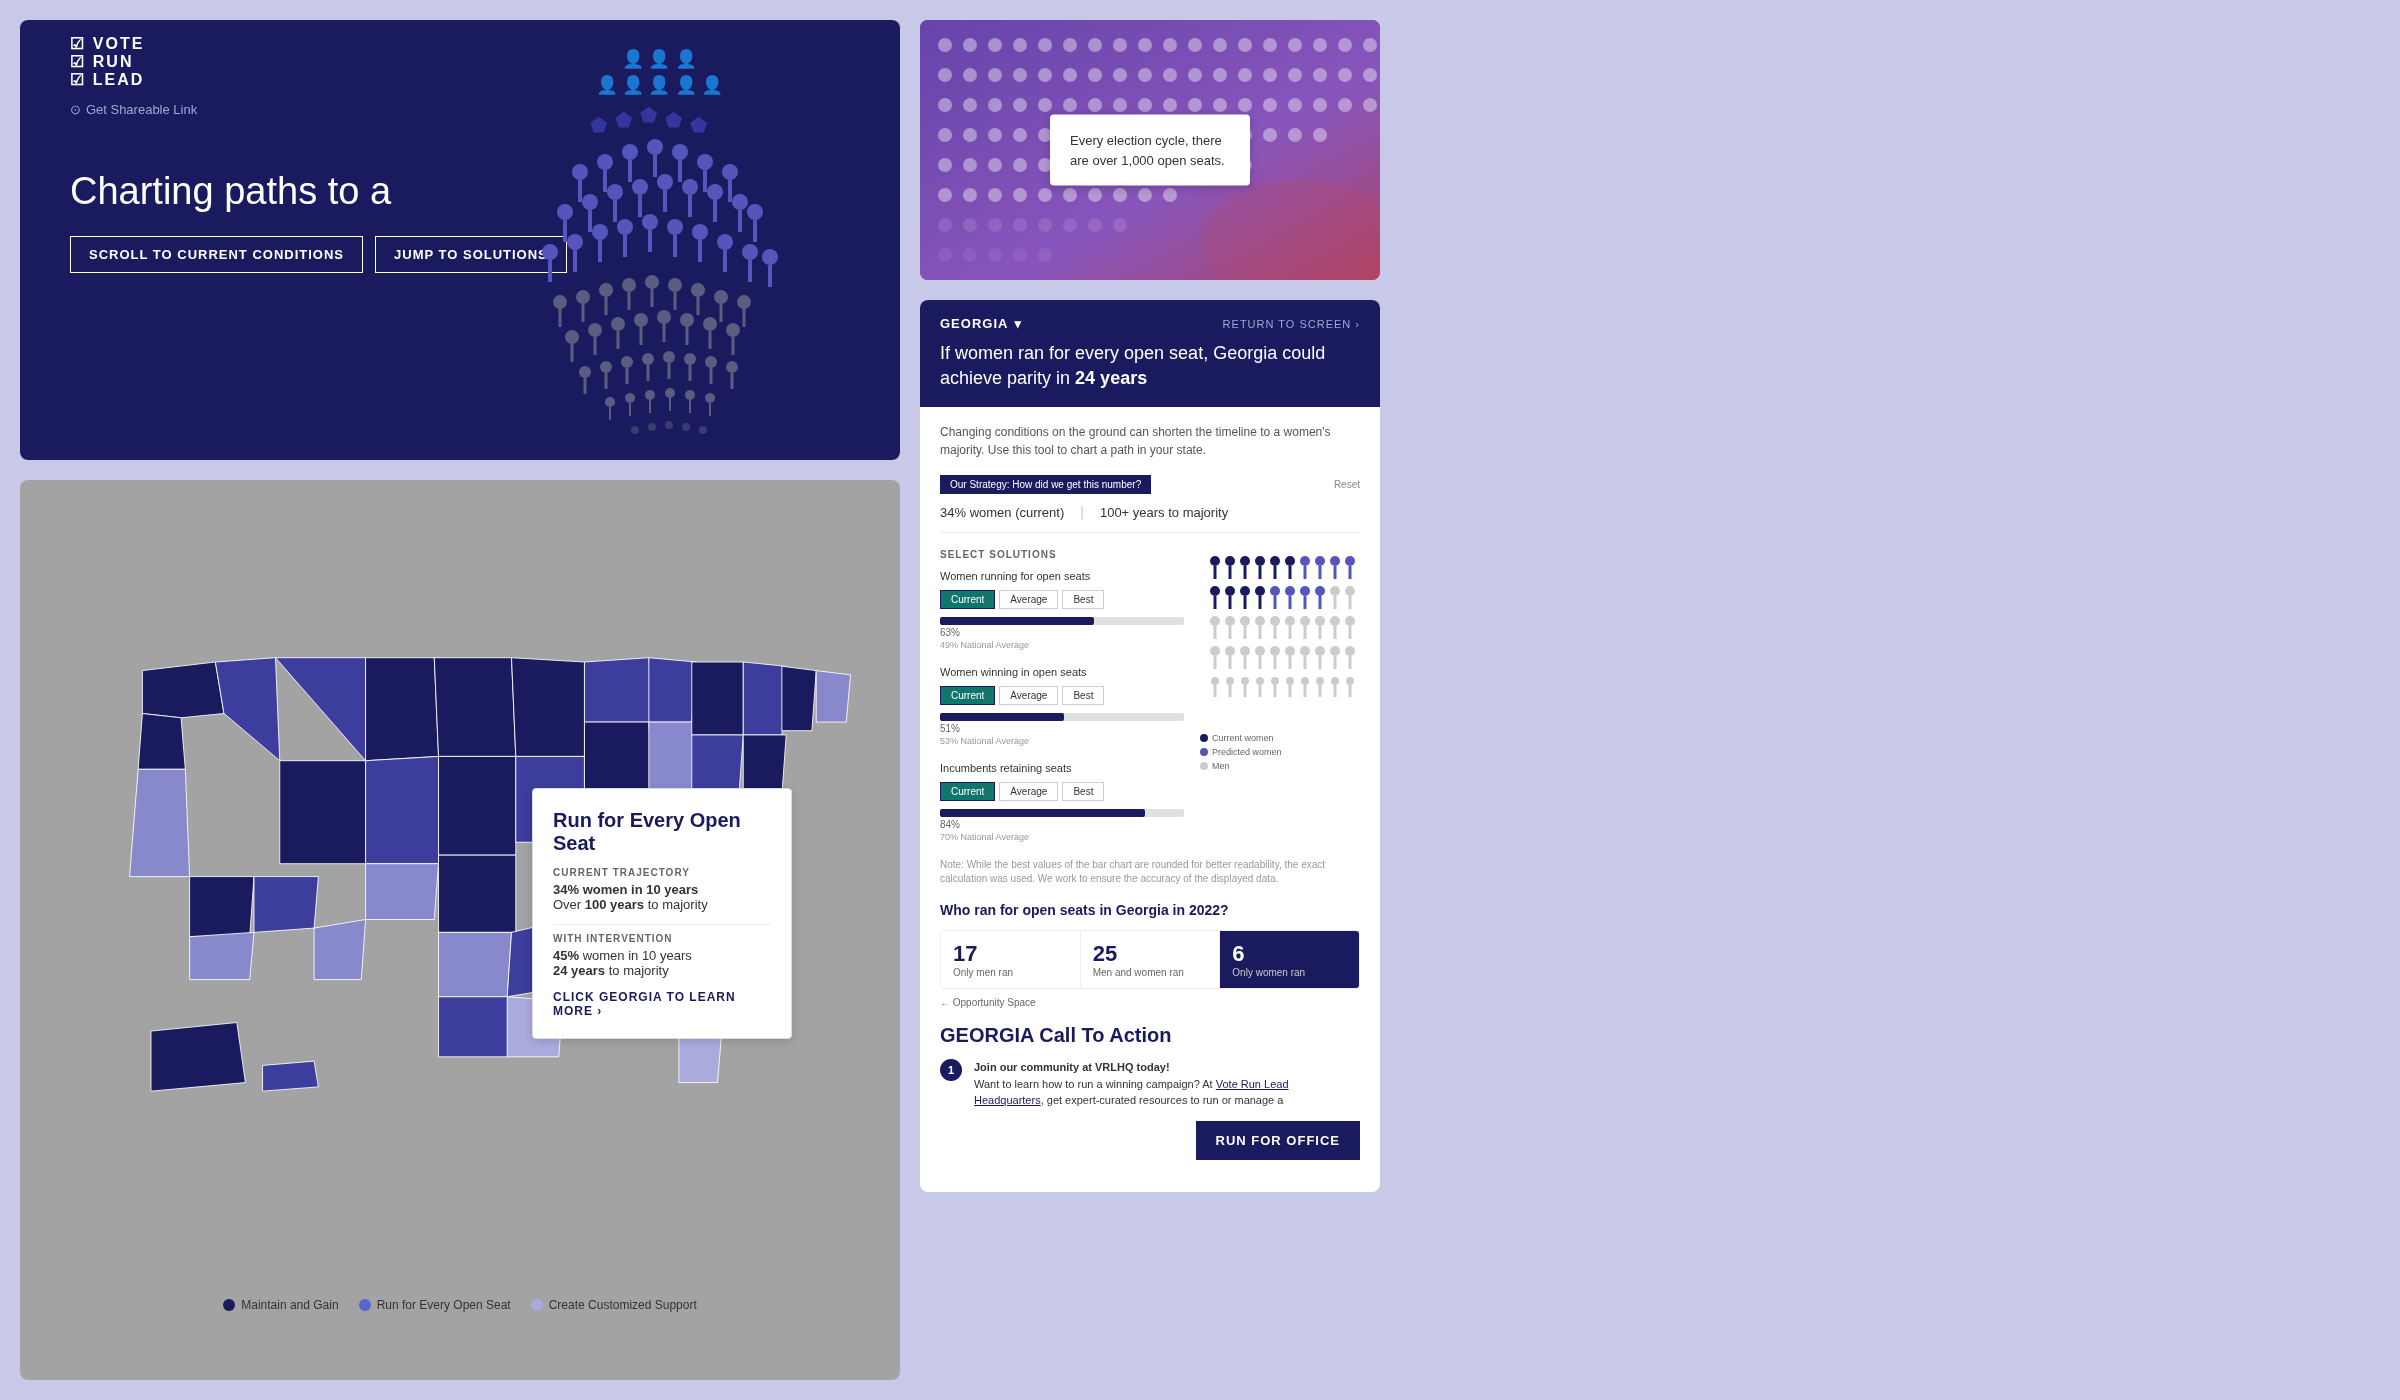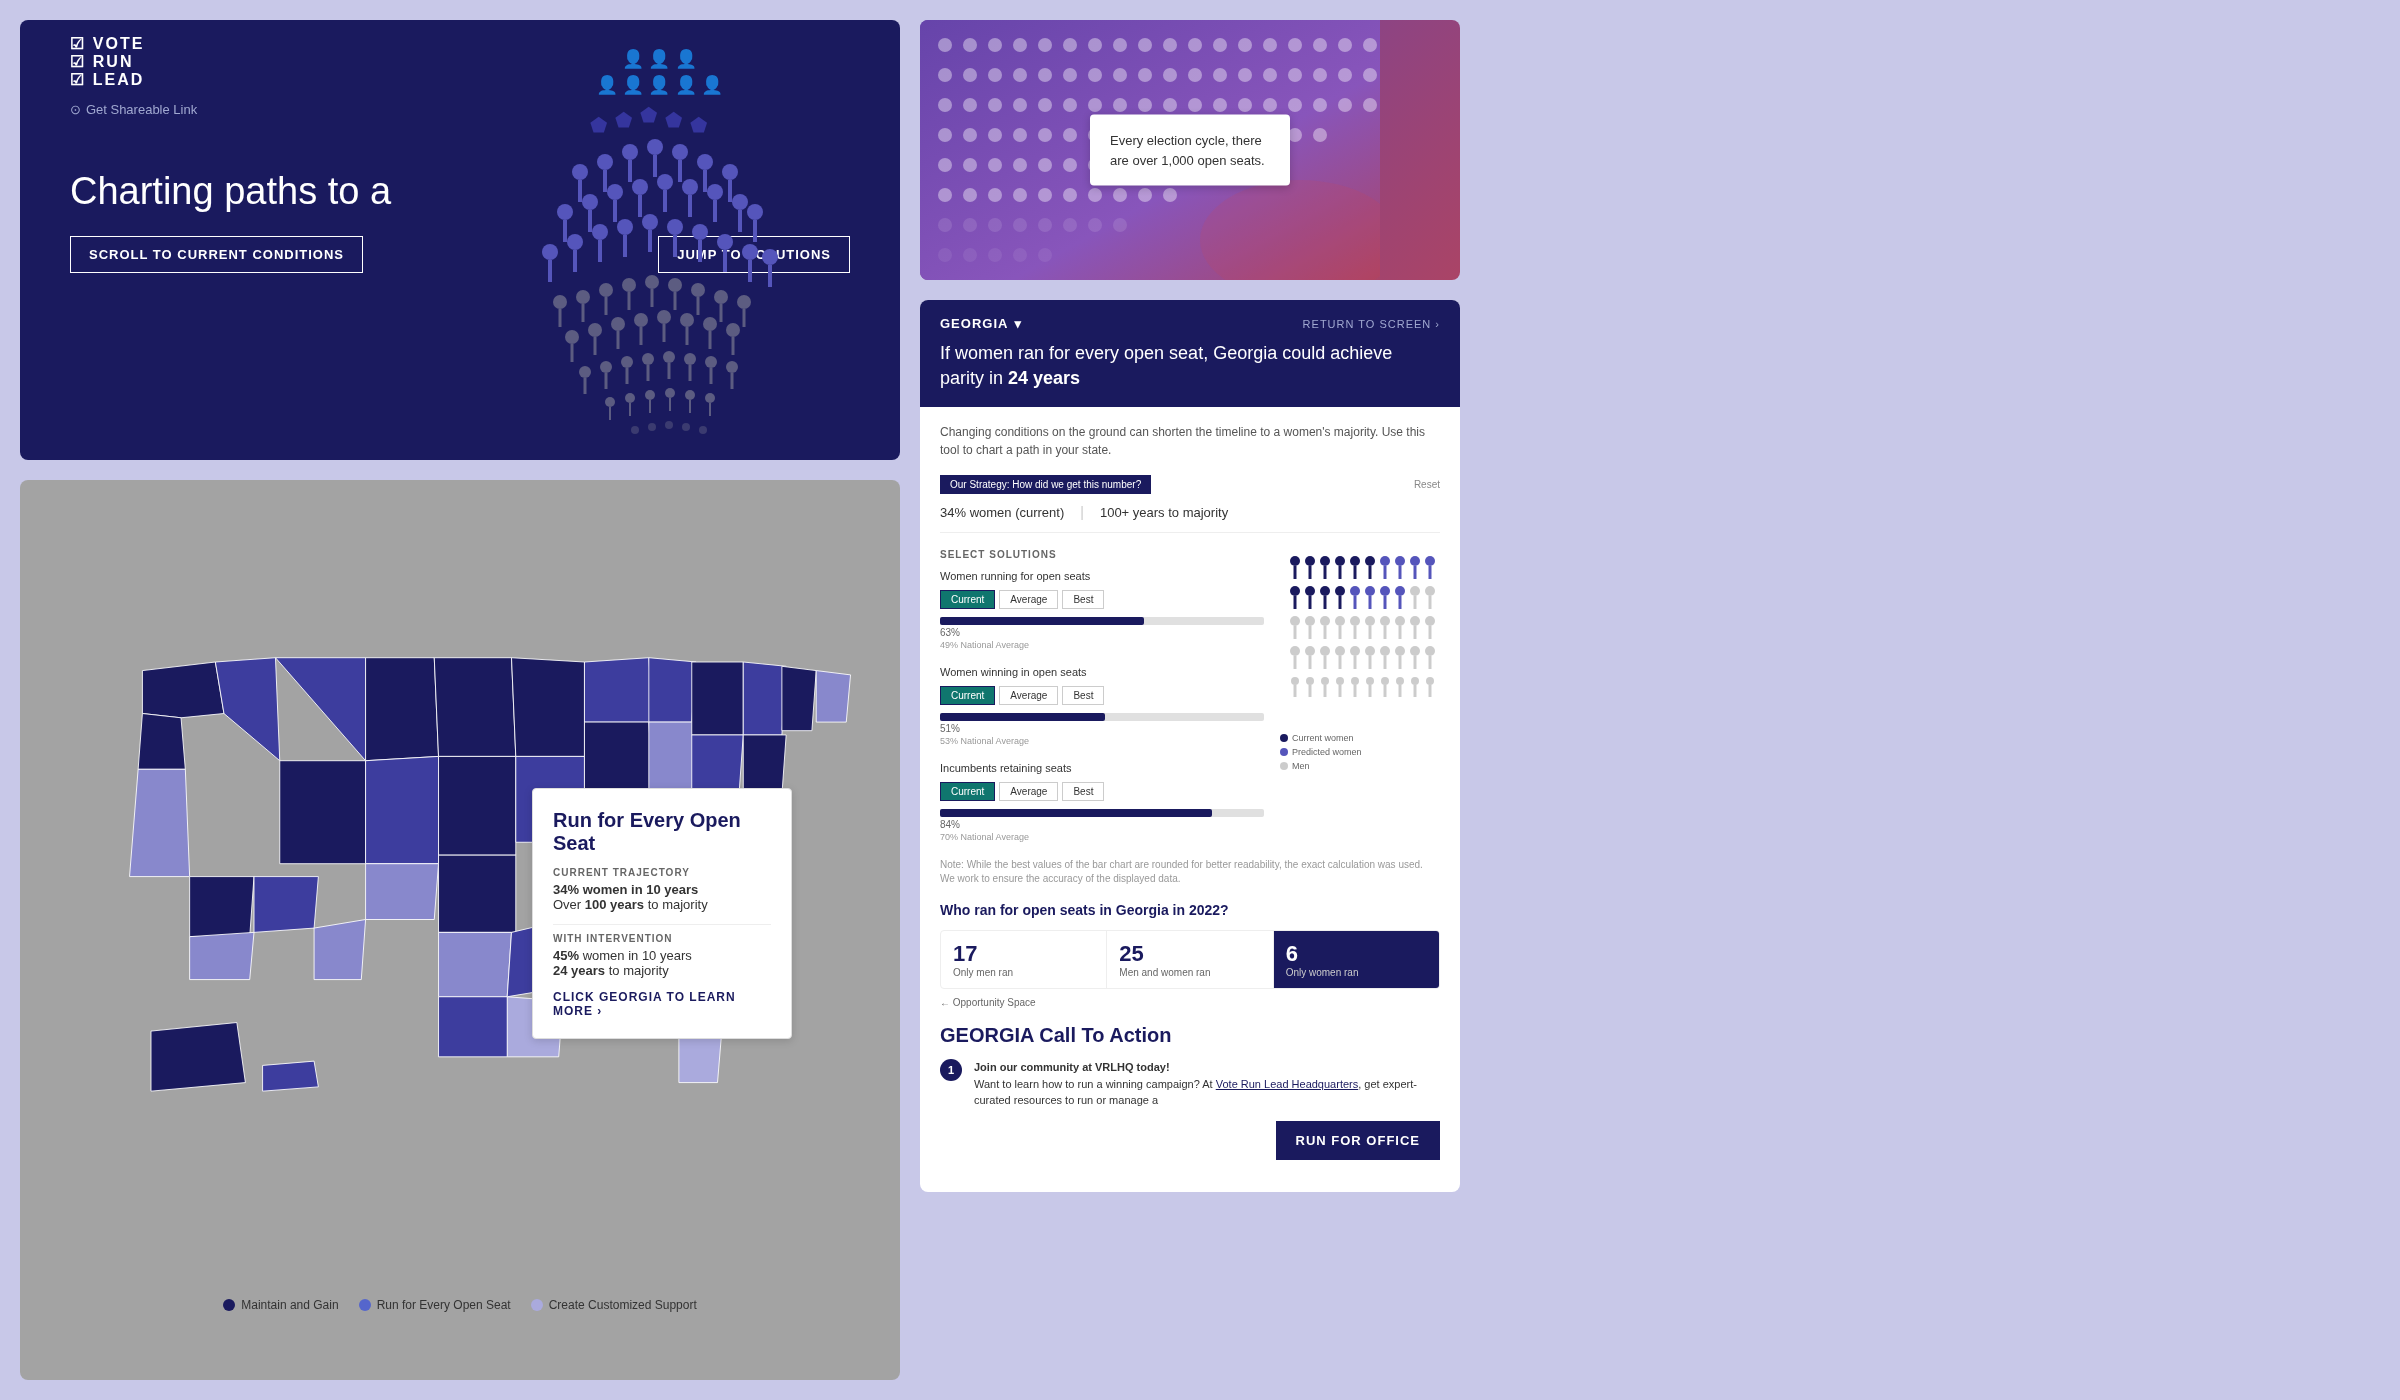--- a/index.html
+++ b/index.html
@@ -70,21 +70,20 @@
     .hero-title strong {
       font-weight: 900;
       font-size: 44px;
       display: block;
     }
 
     .hero-buttons {
       display: flex;
       gap: 12px;
       margin-top: 20px;
-      justify-content: space-between;
     }
 
     .hero-btn {
       border: 1.5px solid white;
       background: transparent;
       color: white;
       font-size: 13px;
       font-weight: 700;
       letter-spacing: 1px;
       padding: 10px 18px;
@@ -204,21 +203,21 @@
       width: 12px;
       height: 12px;
       border-radius: 50%;
     }
 
     
     .right-column {
       display: flex;
       flex-direction: column;
       gap: 20px;
-      width: 540px;
+      width: 460px;
       flex-shrink: 0;
     }
 
     
     .dots-panel {
       background: linear-gradient(135deg, #6644aa 0%, #aa4466 100%);
       border-radius: 8px;
       height: 260px;
       position: relative;
       overflow: hidden;

